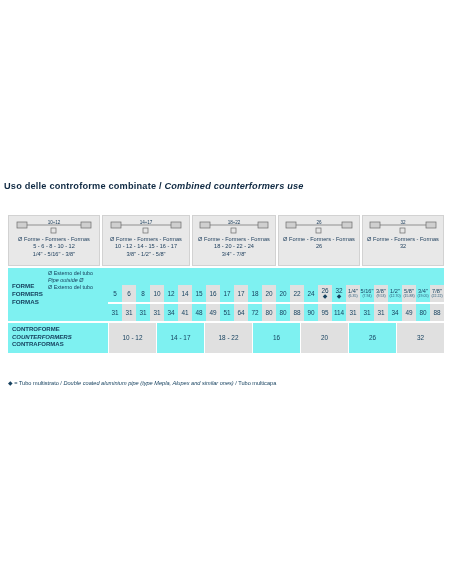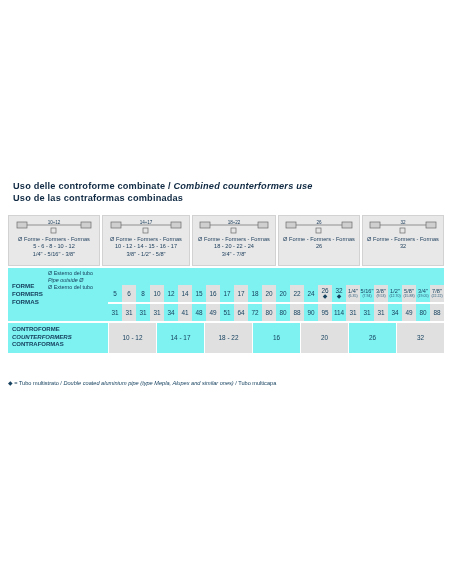--- a/index.html
+++ b/index.html
@@ -4,21 +4,21 @@
 <style>
   html,body{margin:0;padding:0;}
   body{
     width:452px;height:584px;background:#ffffff;
     font-family:"Liberation Sans", sans-serif;
     color:#1b3a5c;overflow:hidden;
   }
   .page{position:relative;width:452px;height:584px;}
 
   
-  .titles{position:absolute;left:13px;top:181px;width:440px;}
+  .titles{position:absolute;left:4px;top:181px;width:440px;}
   .title-line{
     font-size:9.2px;font-weight:bold;color:#102a43;
     letter-spacing:.2px;line-height:11.6px;white-space:nowrap;
   }
   .title-line .ital{font-style:italic;}
 
   
   .table{position:absolute;left:8px;top:215px;width:436px;}
 
   
@@ -97,21 +97,20 @@
 </style>
 </head>
 <body>
 
 <div class="page">
 
   <div class="titles">
     <div class="title-line">
       <span>Uso delle controforme combinate / </span><span class="ital">Combined counterformers use</span>
     </div>
-    <div class="title-line">Uso de las contraformas combinadas</div>
   </div>
 
   <div class="table">
 
     <div class="hdr-row">
 
       <div class="hdr-cell c1">
         <div class="icon-wrap">
           <svg width="86" height="15" viewBox="0 0 86 15">
             <rect x="6" y="3" width="10" height="6" fill="#cfcfcf" stroke="#6b6b6b" stroke-width="0.7"></rect>

